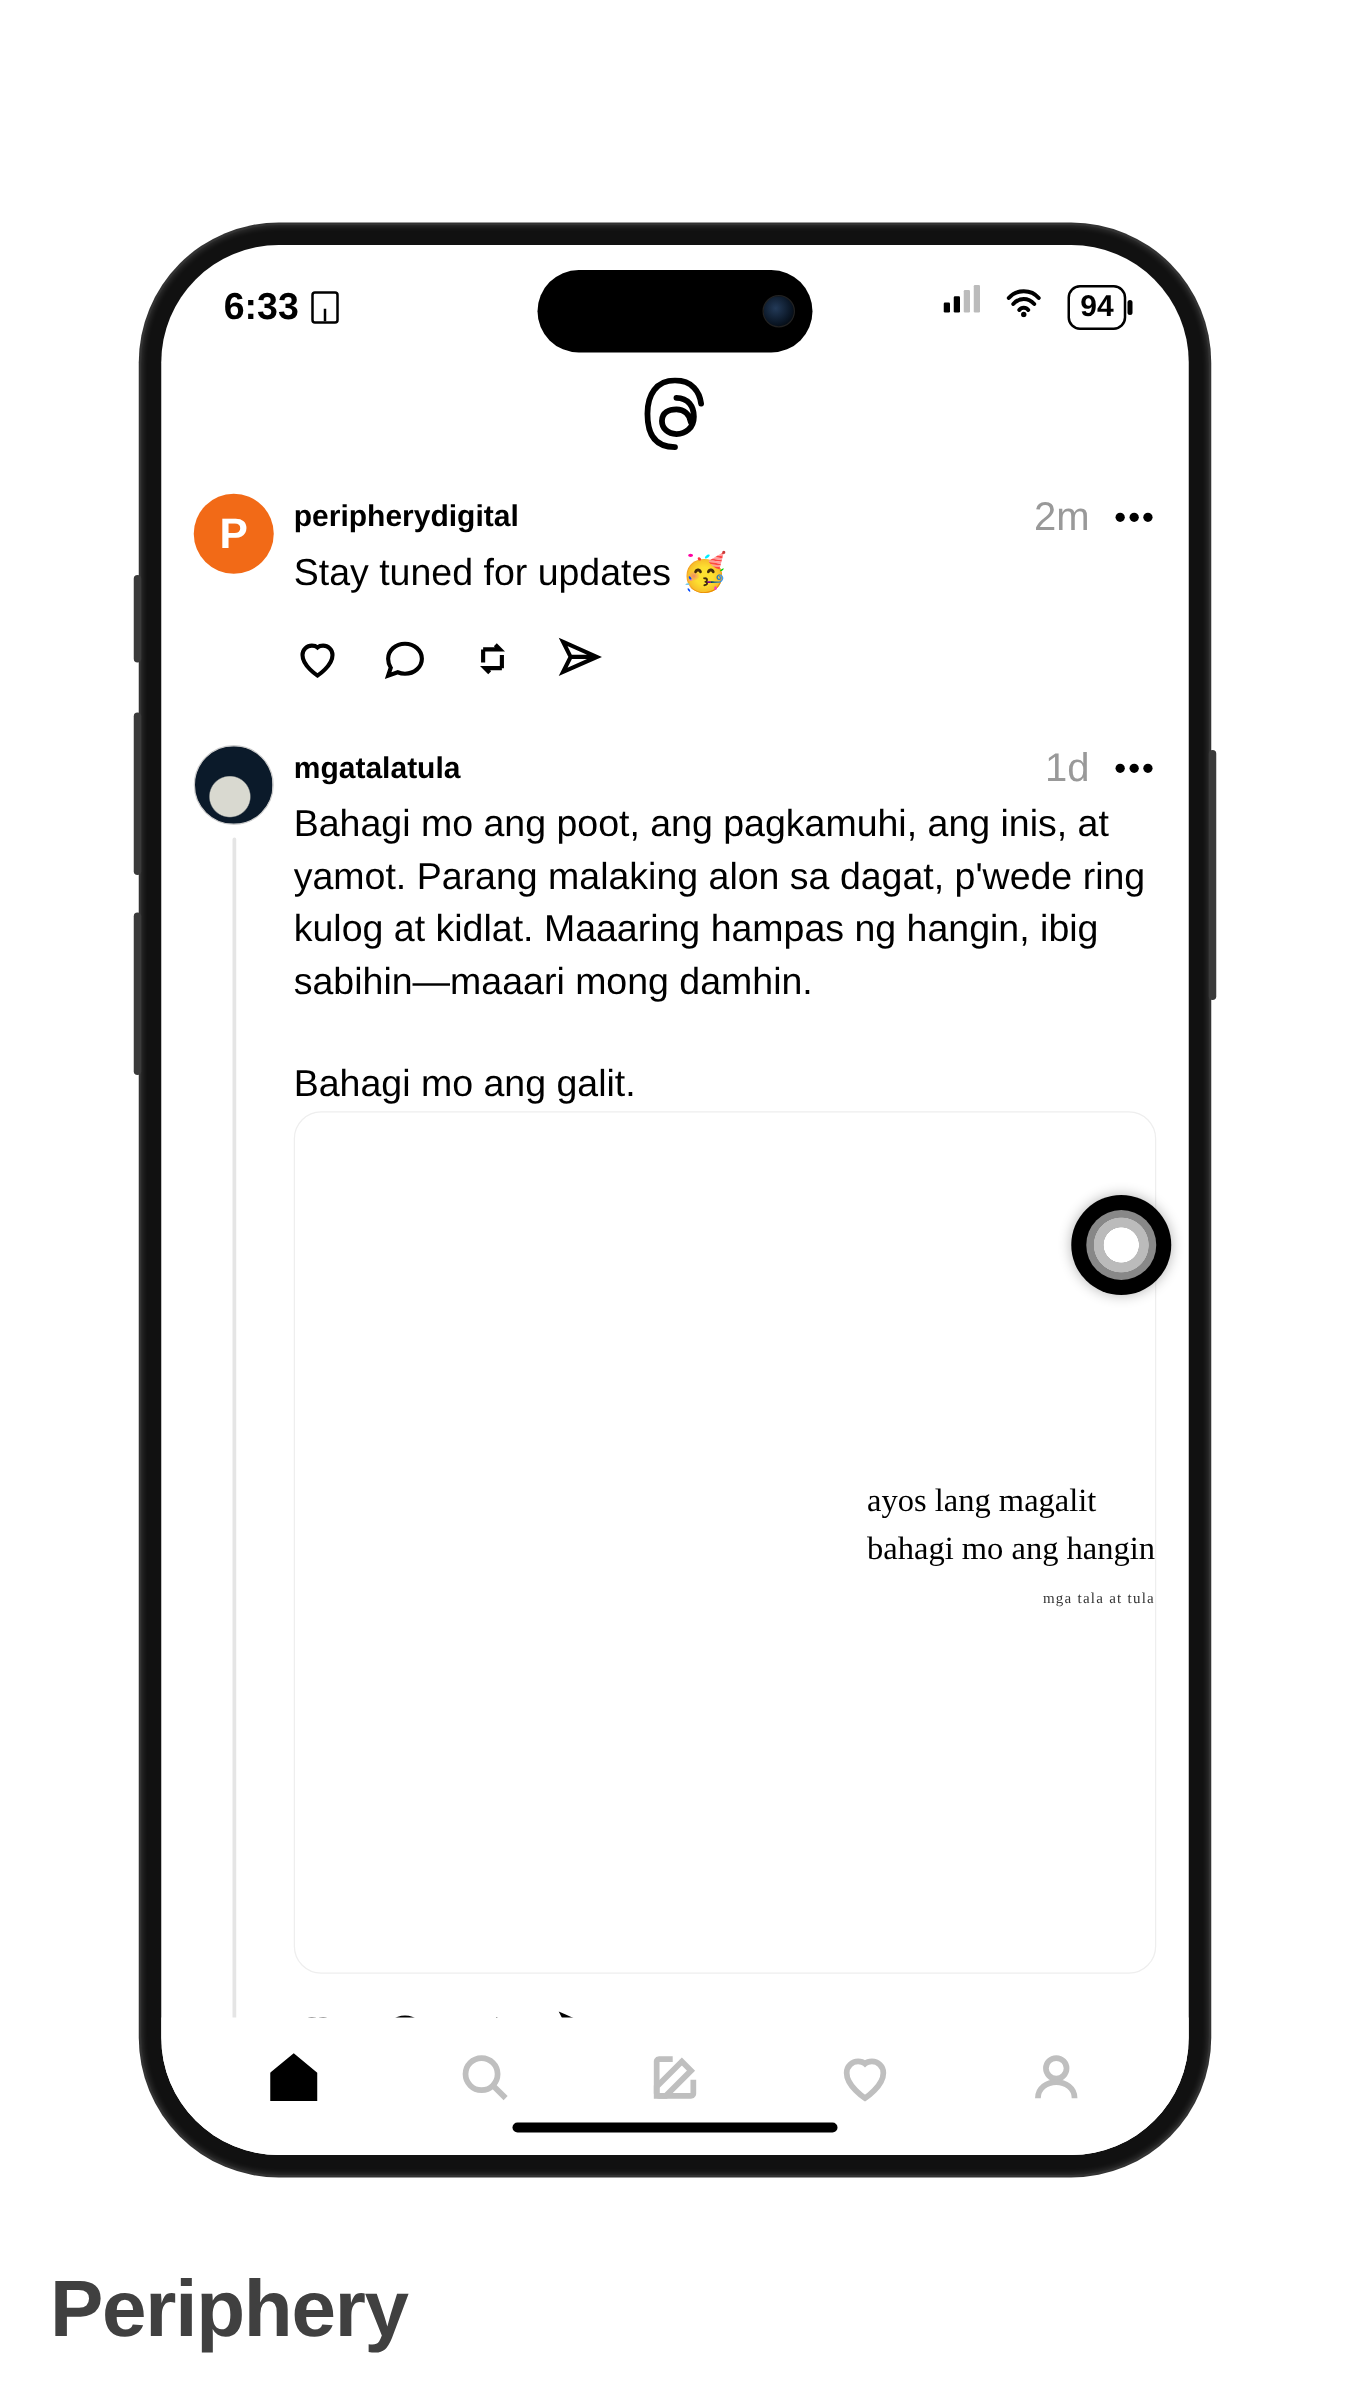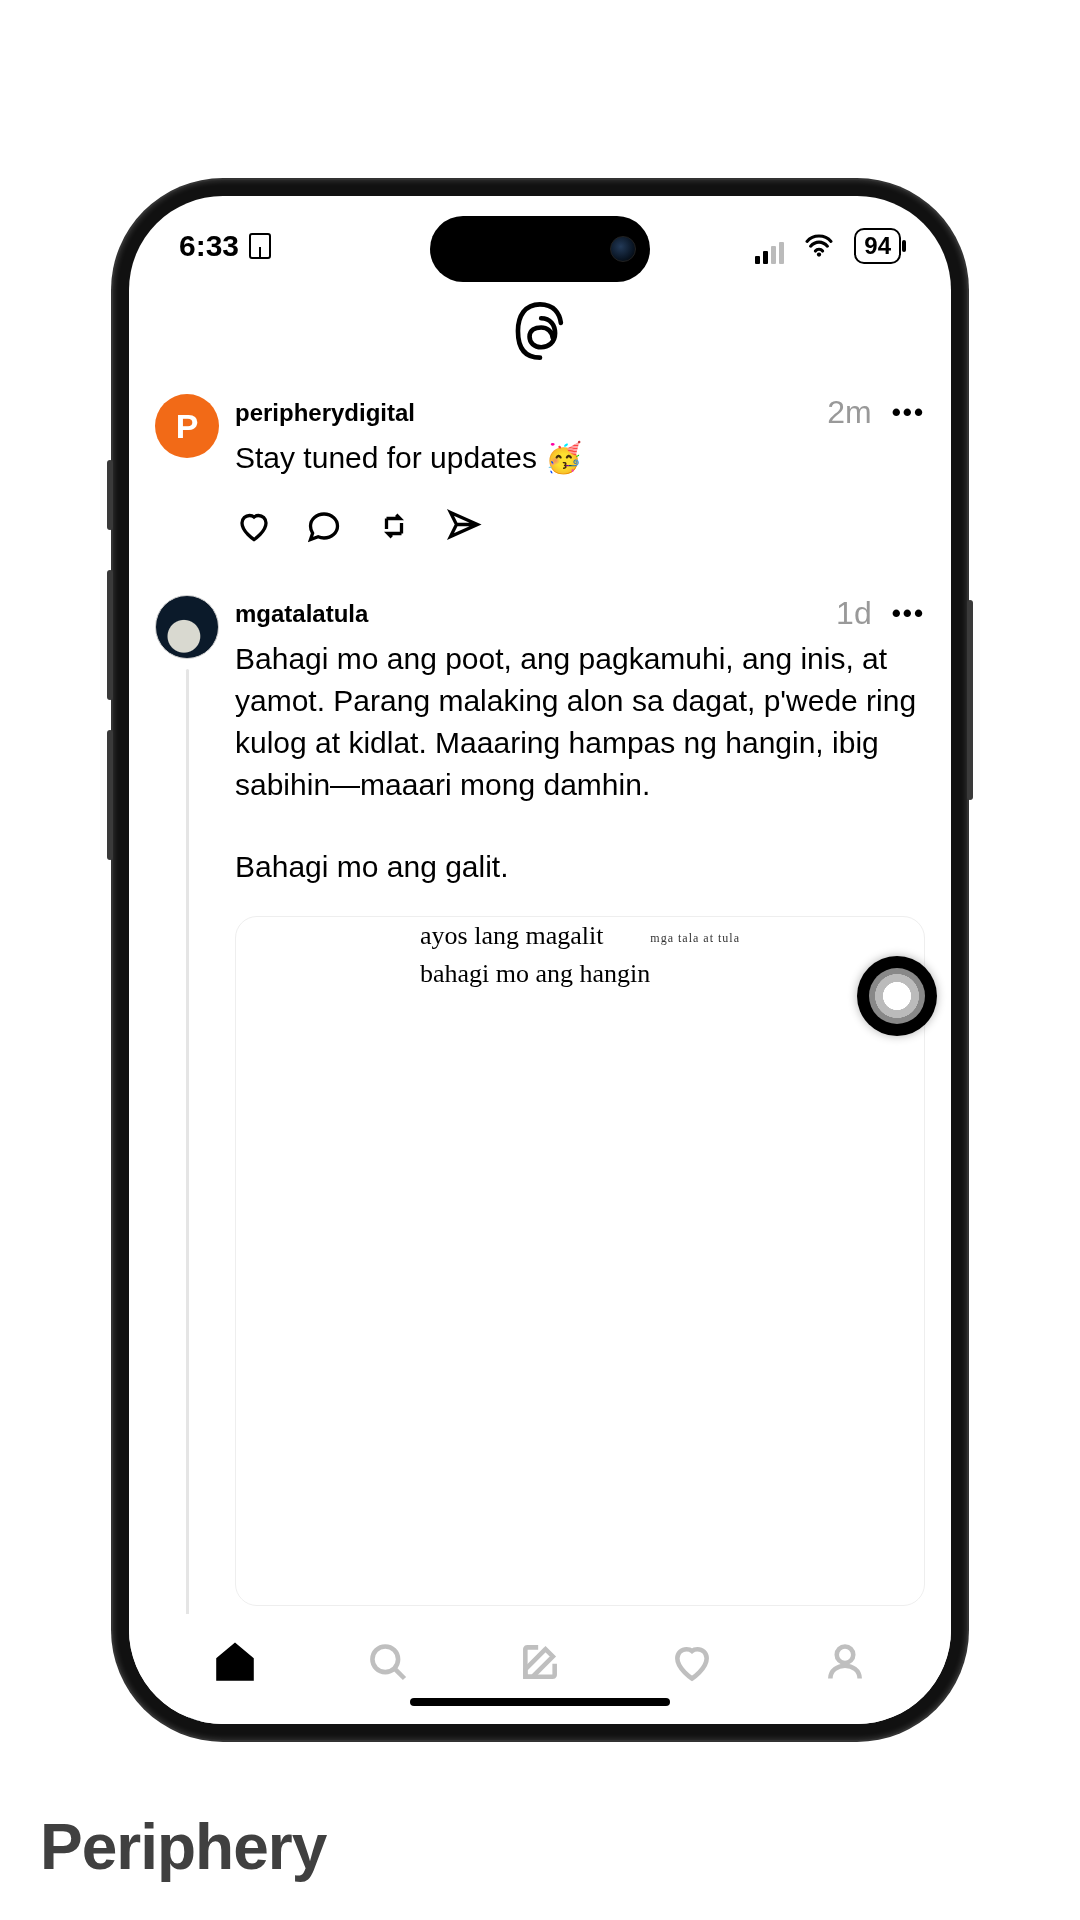--- a/index.html
+++ b/index.html
@@ -68,21 +68,21 @@
     display: flex;
     align-items: center;
     justify-content: space-between;
     padding: 0 50px;
     font-size: 30px;
     font-weight: 600;
   }
   .status-left { display: flex; align-items: center; gap: 10px; }
   .sim-icon { width: 22px; height: 26px; border: 2.5px solid #000; border-radius: 3px; position: relative; display:flex; align-items:flex-end; justify-content:center;}
   .sim-icon::after{ content:''; width:2px; height:10px; background:#000;}
-  .status-right { display: flex; align-items: flex-end; gap: 20px; }
+  .status-right { display: flex; align-items: flex-start; gap: 20px; }
   .signal { display:flex; align-items:flex-end; gap:3px; height:22px;}
   .signal span{ width:5px; background:#000; border-radius:1px;}
   .signal span:nth-child(1){height:8px;} .signal span:nth-child(2){height:13px;} .signal span:nth-child(3){height:18px; background:#bbb;} .signal span:nth-child(4){height:22px; background:#bbb;}
   .wifi svg, .battery-box { display:inline-block; }
   .battery-box { padding: 2px 8px; border: 2.5px solid #000; border-radius: 10px; font-size: 24px; font-weight:700; position:relative;}
   .battery-box::after{content:''; position:absolute; right:-7px; top:50%; transform:translateY(-50%); width:4px; height:12px; background:#000; border-radius:2px;}
   
   .app-header {
     display:flex; justify-content:center; padding: 6px 0 22px;
   }
@@ -99,28 +99,28 @@
   .post-head { display:flex; align-items:center; }
   .username { font-weight:700; font-size:24px; }
   .time { color:#999; font-size:32px; margin-left:auto; margin-right:20px;}
   .dots { font-size:26px; font-weight:700; letter-spacing:2px; cursor:pointer;}
   .post-text { font-size:30px; line-height:1.4; margin-top:6px; }
   .post-text p + p { margin-top: 40px; }
   .actions { display:flex; gap:32px; margin-top: 28px; }
   .icon { width:38px; height:38px; display:flex; align-items:center; justify-content:center; cursor:pointer;}
   .icon svg { stroke:#000; stroke-width:2.2; fill:none; }
   .post-image {
-    margin-top: 28px;
     border: 1px solid #eee;
     border-radius: 22px;
     width: 100%;
     aspect-ratio: 1/1;
     background:#fff;
     display:flex;
-    align-items:flex-start;
+    flex-direction:column;
+    align-items:flex-end;
     justify-content:center;
     position:relative;
   }
   .poem-main { font-family: Georgia, 'Times New Roman', serif; font-size:26px; line-height:1.45; text-align:left;}
   .poem-sub { font-family: Liberation Serif, serif; font-size:12px; letter-spacing:1px; margin-top:14px; color:#333;}
   .meta-row { display:flex; align-items:center; padding: 12px 26px 0; gap: 18px; color:#888; font-size:28px;}
   .translate-icon { margin-left:auto; }
   
   .bottom-nav {
     position:absolute; bottom:0; left:0; right:0; height:110px; background:#fff;

